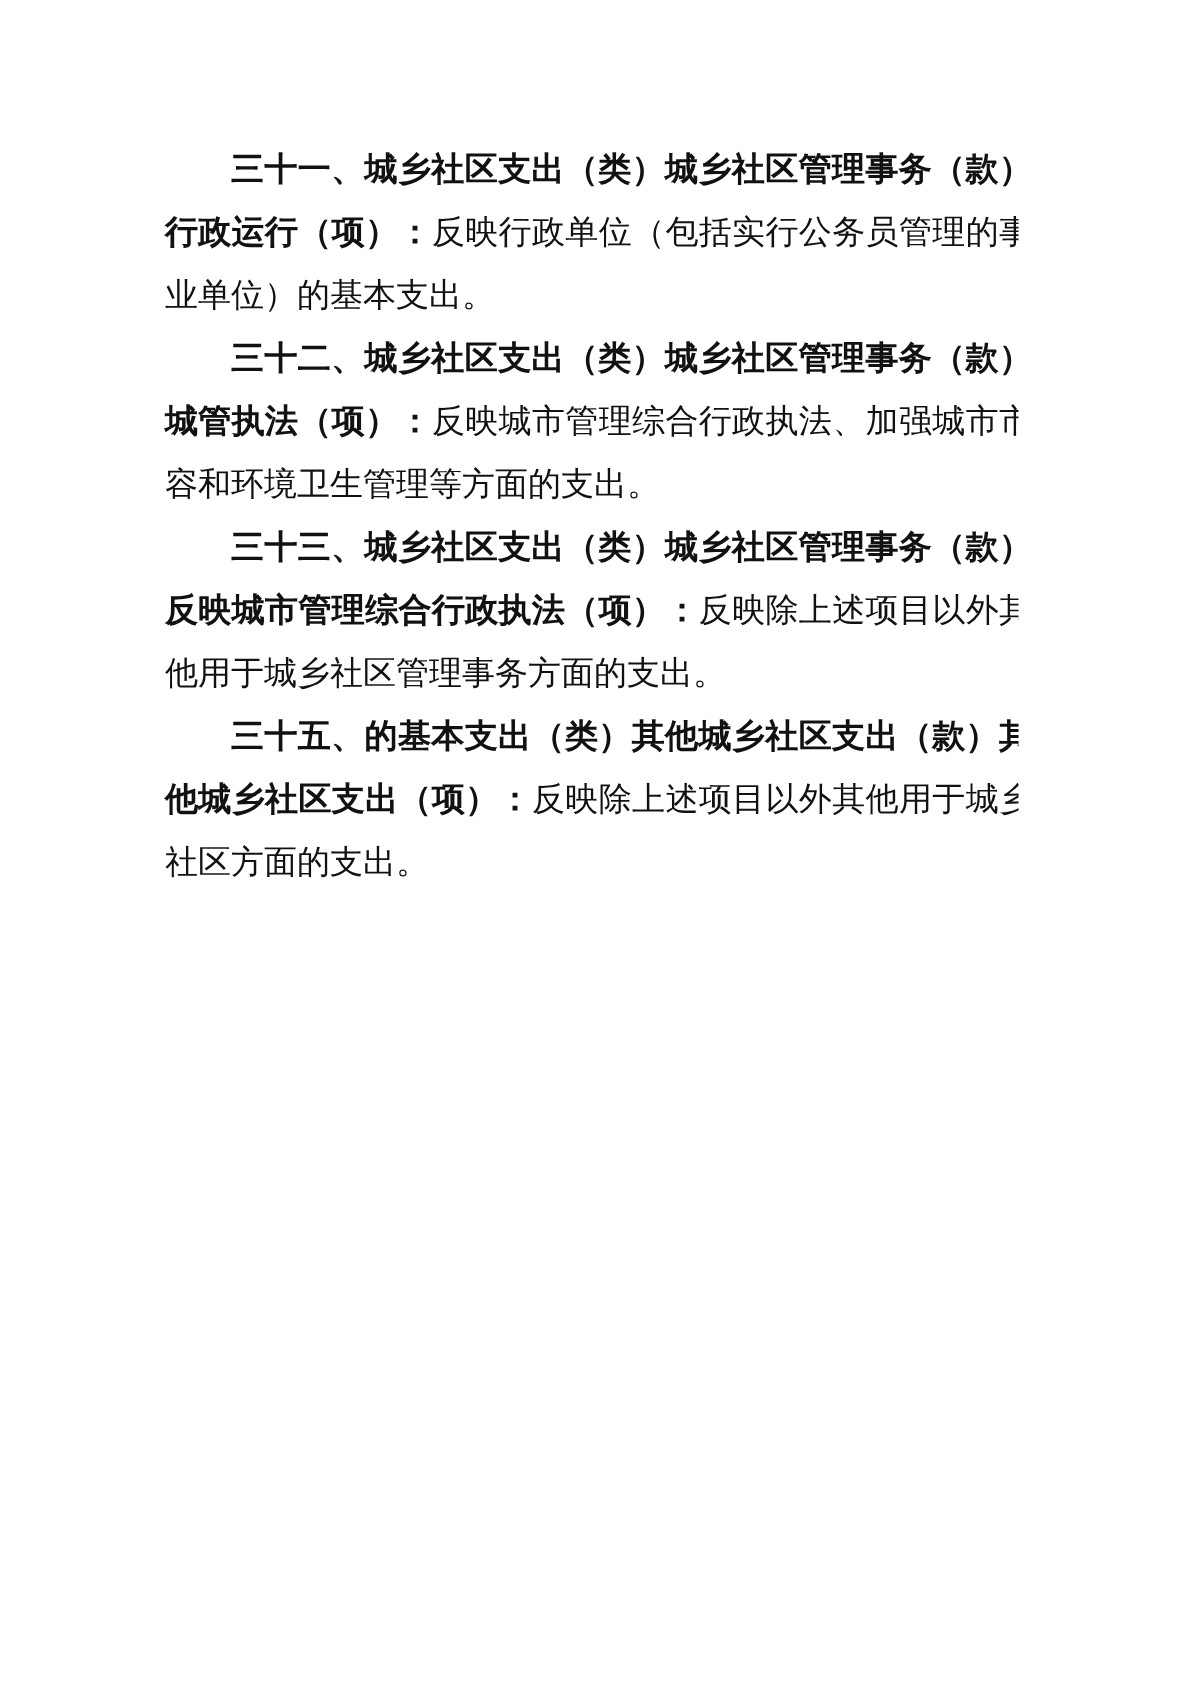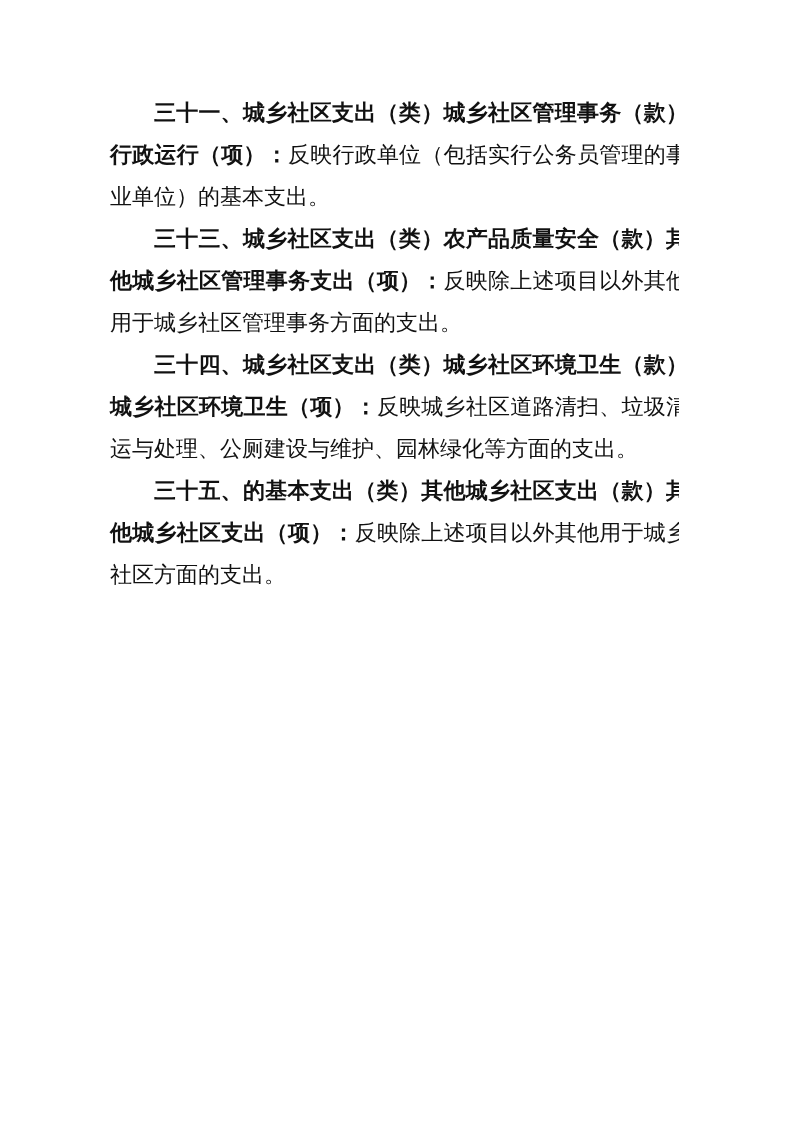--- a/index.html
+++ b/index.html
@@ -38,17 +38,17 @@
   .body-text {
     font-weight: 400;
   }
 </style>
 </head>
 <body>
 
 <div class="page">
   <div class="content">
     <p class="para"><span class="lead">三十一、城乡社区支出（类）城乡社区管理事务（款）行政运行（项）：</span><span class="body-text">反映行政单位（包括实行公务员管理的事业单位）的基本支出。</span></p>
-    <p class="para"><span class="lead">三十三、城乡社区支出（类）农产品质量安全（款）其他城乡社区管理事务支出（项）：</span><span class="body-text">反映除上述项目以外其他用于城乡社区管理事务方面的支出。</span></p>
-    <p class="para"><span class="lead">三十四、城乡社区支出（类）城乡社区环境卫生（款）城乡社区环境卫生（项）：</span><span class="body-text">反映城乡社区道路清扫、垃圾清运与处理、公厕建设与维护、园林绿化等方面的支出。</span></p>
+    <p class="para"><span class="lead">三十二、城乡社区支出（类）城乡社区管理事务（款）城管执法（项）：</span><span class="body-text">反映城市管理综合行政执法、加强城市市容和环境卫生管理等方面的支出。</span></p>
+    <p class="para"><span class="lead">三十三、城乡社区支出（类）城乡社区管理事务（款）反映城市管理综合行政执法（项）：</span><span class="body-text">反映除上述项目以外其他用于城乡社区管理事务方面的支出。</span></p>
     <p class="para"><span class="lead">三十五、的基本支出（类）其他城乡社区支出（款）其他城乡社区支出（项）：</span><span class="body-text">反映除上述项目以外其他用于城乡社区方面的支出。</span></p>
   </div>
 </div>
 
 </body></html>

